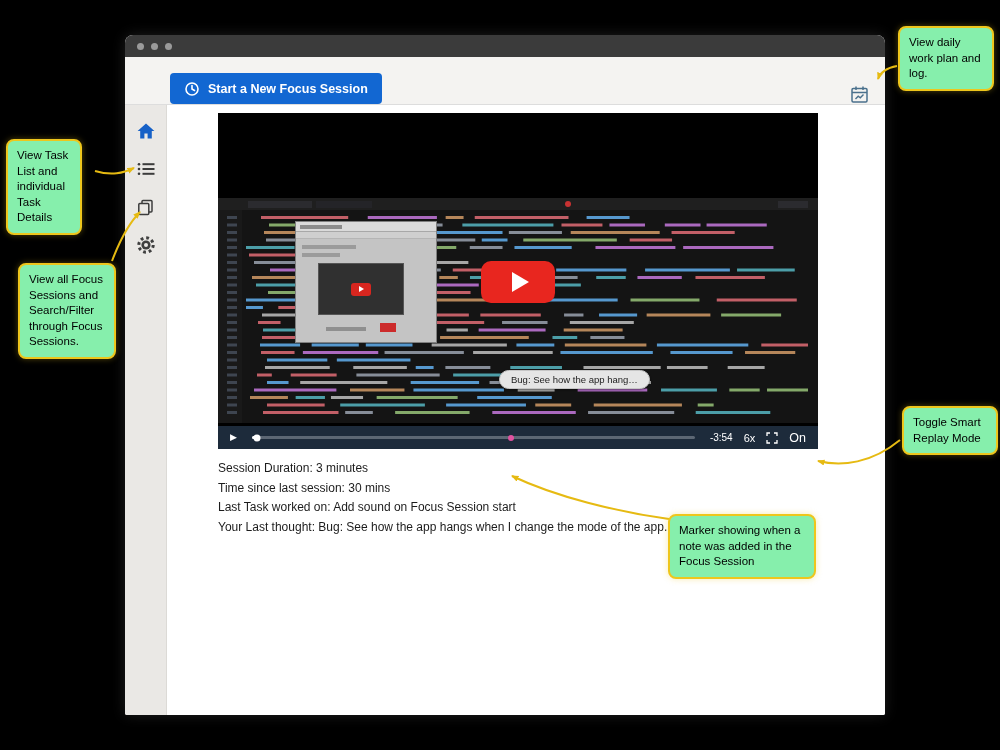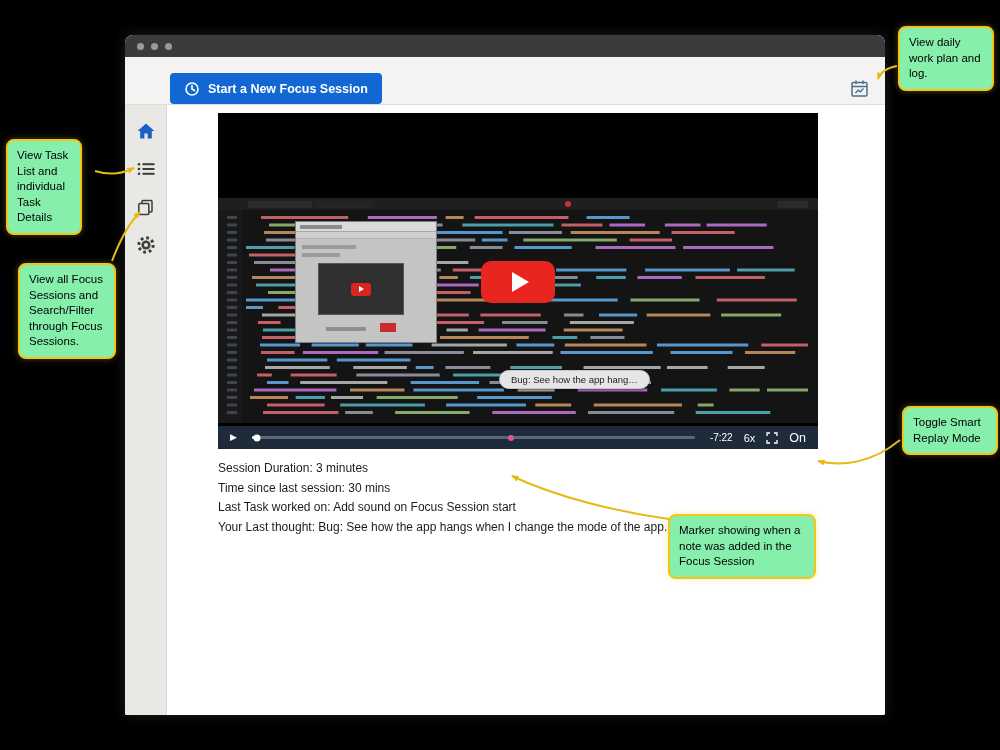--- a/index.html
+++ b/index.html
@@ -6,21 +6,21 @@
   html,body{width:1000px;height:750px;background:#000;font-family:"Liberation Sans",sans-serif;overflow:hidden}
   .stage{position:relative;width:1000px;height:750px;background:#000}
 
   
   .window{position:absolute;left:125px;top:35px;width:760px;height:680px;background:#fff;
           border-radius:8px 8px 2px 2px;overflow:hidden;display:flex;flex-direction:column;
           box-shadow:0 0 14px rgba(120,120,120,.25)}
   .titlebar{flex:0 0 22px;background:#3b3b3b;display:flex;align-items:center;padding-left:12px;gap:7px}
   .titlebar .dot{width:7px;height:7px;border-radius:50%;background:#9a9a9a;cursor:pointer}
 
-  .toolbar{flex:0 0 46px;background:#f4f3f1;border-bottom:1px solid #ddd;display:flex;align-items:center;padding:16px 16px 0 45px}
+  .toolbar{flex:0 0 46px;background:#f4f3f1;border-bottom:1px solid #ddd;display:flex;align-items:flex-end;padding:16px 16px 0 45px}
   .start-btn{display:flex;align-items:center;gap:8px;background:#1267d2;color:#fff;border:none;border-radius:4px;
              height:31px;padding:0 14px;font-weight:bold;font-size:12.5px;font-family:inherit;cursor:pointer}
   .cal-btn{margin-left:auto;background:none;border:none;cursor:pointer;display:flex;align-items:center}
 
   .app-body{flex:1;display:flex;min-height:0}
   .sidebar{flex:0 0 42px;background:#eae8e5;border-right:1px solid #dcdad6;display:flex;flex-direction:column;
            align-items:center;padding-top:13px;gap:12px}
   .side-btn{width:26px;height:26px;display:flex;align-items:center;justify-content:center;background:none;border:none;cursor:pointer}
 
   main{flex:1;padding:8px 0 0 51px;position:relative;background:#fff}
@@ -376,21 +376,21 @@
 
           <div class="note-tip">Bug: See how the app hang…</div>
 
           <div class="controls">
             <span class="cplay">▶</span>
             <div class="track">
               <span class="fill"></span>
               <span class="playhead"></span>
               <span class="marker"></span>
             </div>
-            <span class="t-remaining">-7:22</span>
+            <span class="t-remaining">-3:54</span>
             <span class="t-speed">6x</span>
             <button class="fs-btn">
               <span style="display:flex">
                 <svg width="12" height="12" viewBox="0 0 12 12">
                   <path d="M1 4 V1 H4 M8 1 H11 V4 M11 8 V11 H8 M4 11 H1 V8" fill="none" stroke="#fff" stroke-width="1.3"></path>
                 </svg>
               </span>
             </button>
             <span class="t-on">On</span>
           </div>

